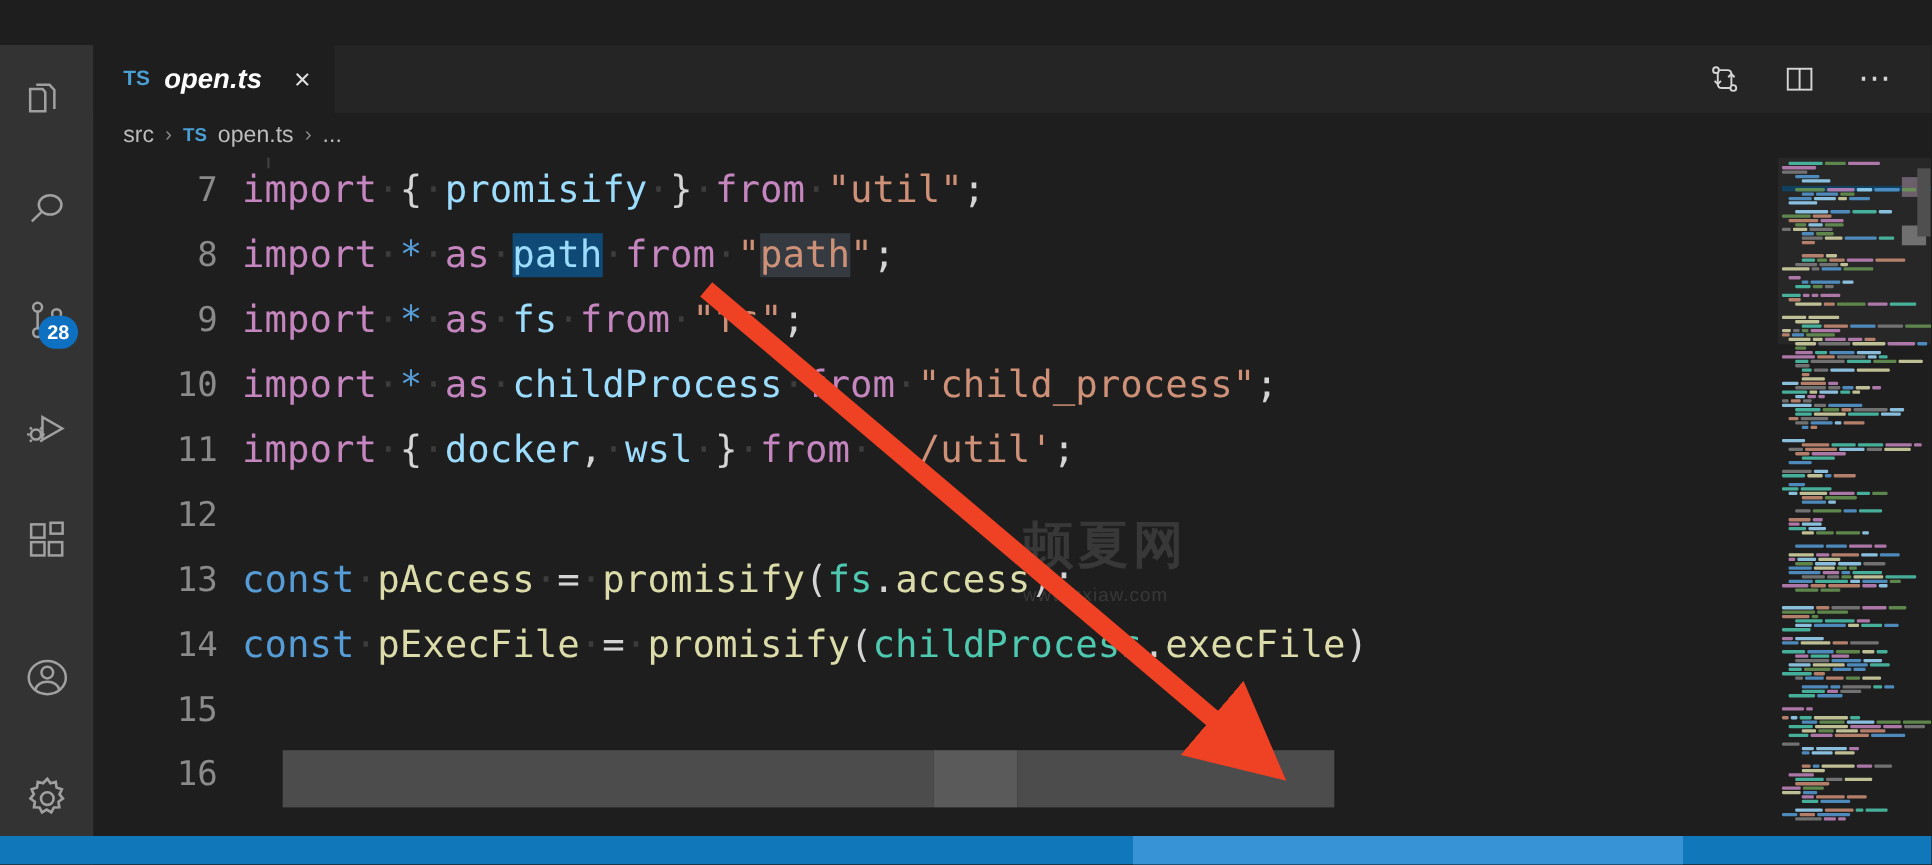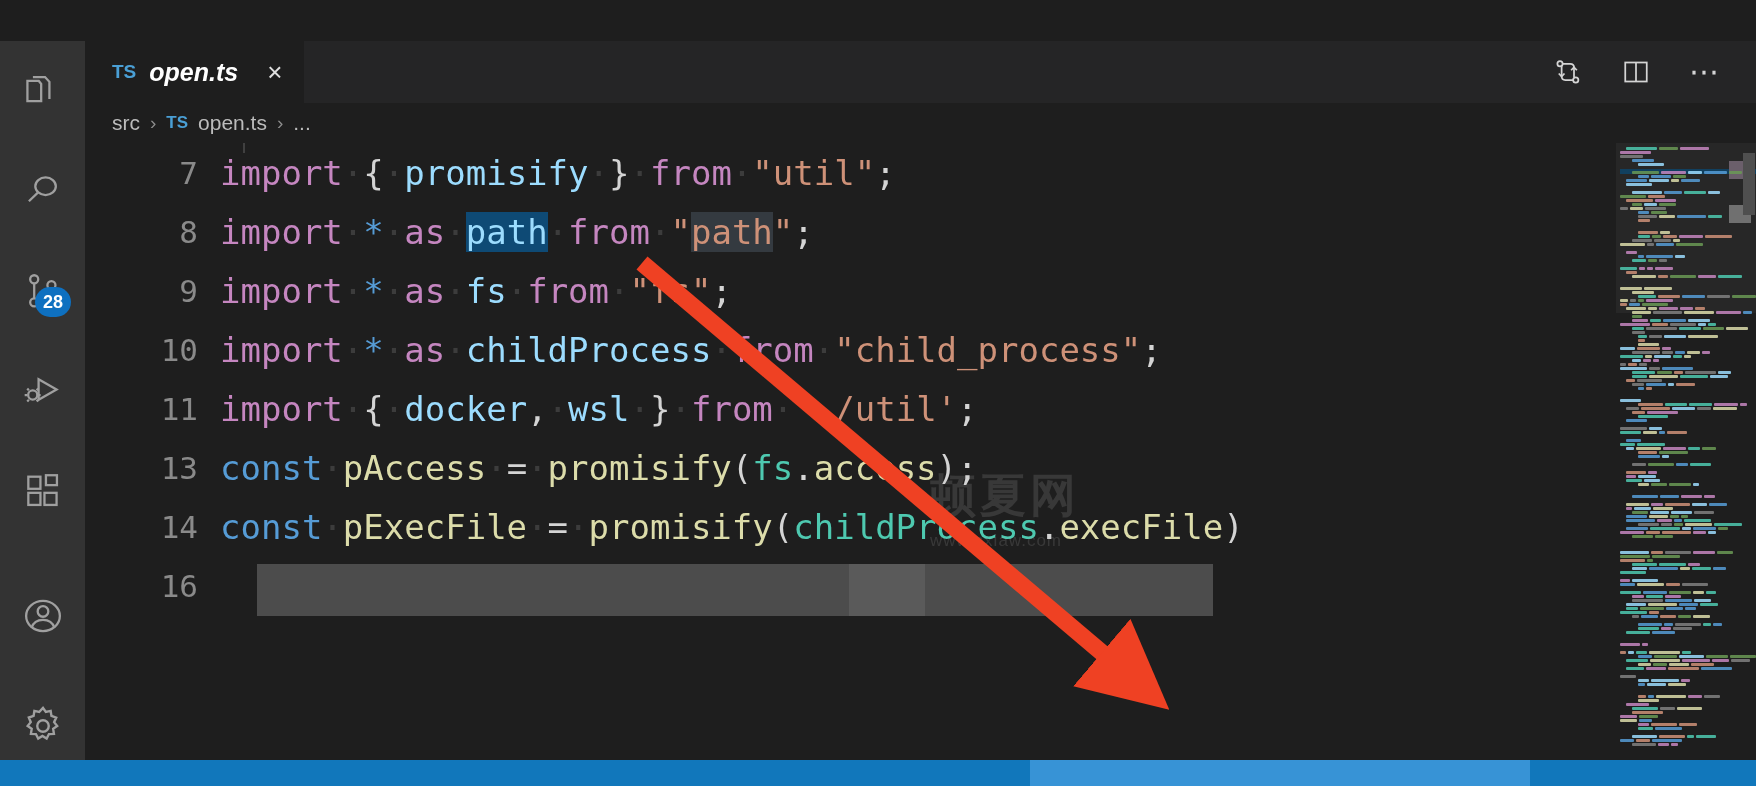--- a/index.html
+++ b/index.html
@@ -320,22 +320,24 @@
   </div>
 
   <div class="editor">
 
     <div class="code-area" id="code-area">
         <div class="line"><span class="lnum">7</span><span class="ltext"><span class="t-kw">import</span><span class="t-ws">·</span><span class="t-punc">{</span><span class="t-ws">·</span><span class="t-var">promisify</span><span class="t-ws">·</span><span class="t-punc">}</span><span class="t-ws">·</span><span class="t-kw">from</span><span class="t-ws">·</span><span class="t-str">"util"</span><span class="t-punc">;</span></span><span class="indent-guide"></span></div>
         <div class="line"><span class="lnum">8</span><span class="ltext"><span class="t-kw">import</span><span class="t-ws">·</span><span class="t-ctrl">*</span><span class="t-ws">·</span><span class="t-kw">as</span><span class="t-ws">·</span><span class="t-var sel">path</span><span class="t-ws">·</span><span class="t-kw">from</span><span class="t-ws">·</span><span class="t-str">"</span><span class="t-str wordmatch">path</span><span class="t-str">"</span><span class="t-punc">;</span></span></div>
         <div class="line"><span class="lnum">9</span><span class="ltext"><span class="t-kw">import</span><span class="t-ws">·</span><span class="t-ctrl">*</span><span class="t-ws">·</span><span class="t-kw">as</span><span class="t-ws">·</span><span class="t-var">fs</span><span class="t-ws">·</span><span class="t-kw">from</span><span class="t-ws">·</span><span class="t-str">"fs"</span><span class="t-punc">;</span></span></div>
         <div class="line"><span class="lnum">10</span><span class="ltext"><span class="t-kw">import</span><span class="t-ws">·</span><span class="t-ctrl">*</span><span class="t-ws">·</span><span class="t-kw">as</span><span class="t-ws">·</span><span class="t-var">childProcess</span><span class="t-ws">·</span><span class="t-kw">from</span><span class="t-ws">·</span><span class="t-str">"child_process"</span><span class="t-punc">;</span></span></div>
         <div class="line"><span class="lnum">11</span><span class="ltext"><span class="t-kw">import</span><span class="t-ws">·</span><span class="t-punc">{</span><span class="t-ws">·</span><span class="t-var">docker</span><span class="t-punc">,</span><span class="t-ws">·</span><span class="t-var">wsl</span><span class="t-ws">·</span><span class="t-punc">}</span><span class="t-ws">·</span><span class="t-kw">from</span><span class="t-ws">·</span><span class="t-str">'./util'</span><span class="t-punc">;</span></span></div>
+        <div class="line"><span class="lnum">12</span><span class="ltext"></span></div>
         <div class="line"><span class="lnum">13</span><span class="ltext"><span class="t-ctrl">const</span><span class="t-ws">·</span><span class="t-fn">pAccess</span><span class="t-ws">·</span><span class="t-punc">=</span><span class="t-ws">·</span><span class="t-fn">promisify</span><span class="t-punc">(</span><span class="t-type">fs</span><span class="t-punc">.</span><span class="t-fn">access</span><span class="t-punc">)</span><span class="t-punc">;</span></span></div>
         <div class="line"><span class="lnum">14</span><span class="ltext"><span class="t-ctrl">const</span><span class="t-ws">·</span><span class="t-fn">pExecFile</span><span class="t-ws">·</span><span class="t-punc">=</span><span class="t-ws">·</span><span class="t-fn">promisify</span><span class="t-punc">(</span><span class="t-type">childProcess</span><span class="t-punc">.</span><span class="t-fn">execFile</span><span class="t-punc">)</span></span></div>
+        <div class="line"><span class="lnum">15</span><span class="ltext"></span></div>
         <div class="line"><span class="lnum">16</span><span class="ltext"></span><span class="sel-block" style="position: absolute; left: 172px; top: 8px; width: 592px; height: 52px;"></span><span class="sel-block-dim" style="position: absolute; left: 764px; top: 8px; width: 76px; height: 52px;"></span><span class="sel-block" style="position: absolute; left: 840px; top: 8px; width: 288px; height: 52px;"></span></div>
       </div>
 
     <div class="watermark">
       <div class="wm-cn">顿夏网</div>
       <div class="wm-url">www.sxiaw.com</div>
     </div>
 
     <div class="minimap" id="minimap">
       <div class="mm-slider"></div>

